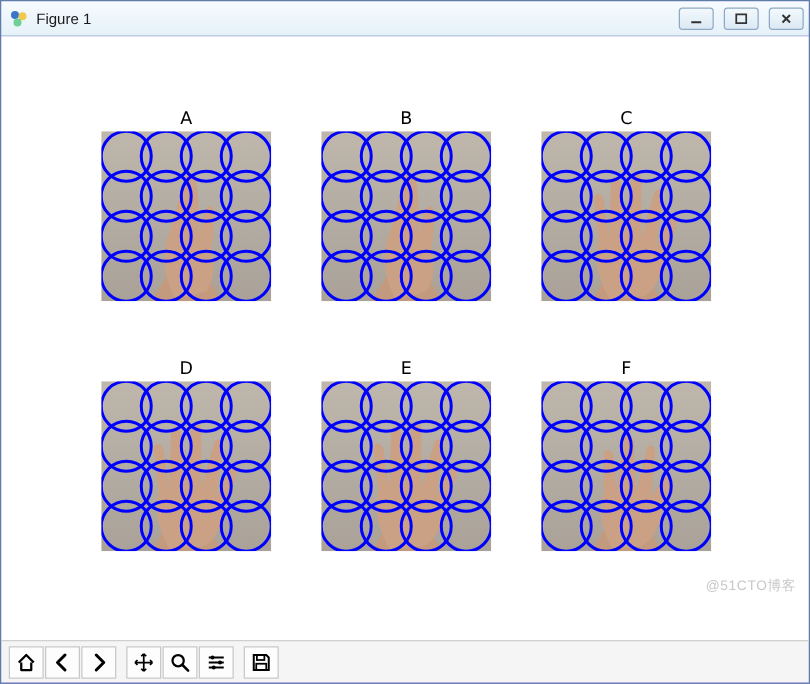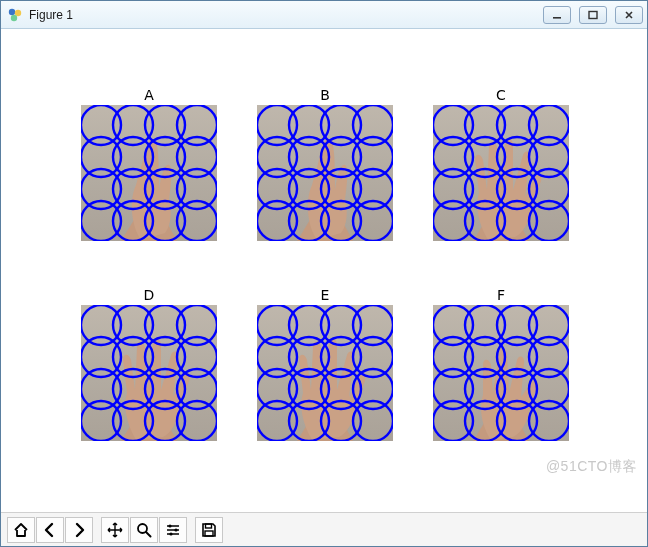--- a/index.html
+++ b/index.html
@@ -103,21 +103,21 @@
   }
   .tb-sep {
     width: 6px;
   }
   .tb-btn svg { display: block; }
   .watermark {
     position: absolute;
     right: 10px;
     bottom: 36px;
     color: #c8c8c8;
-    font-size: 14px;
+    font-size: 11px;
     letter-spacing: 0.5px;
     pointer-events: none;
   }
 </style>
 </head>
 <body>
 
 <div class="window">
 
   <div class="titlebar">

